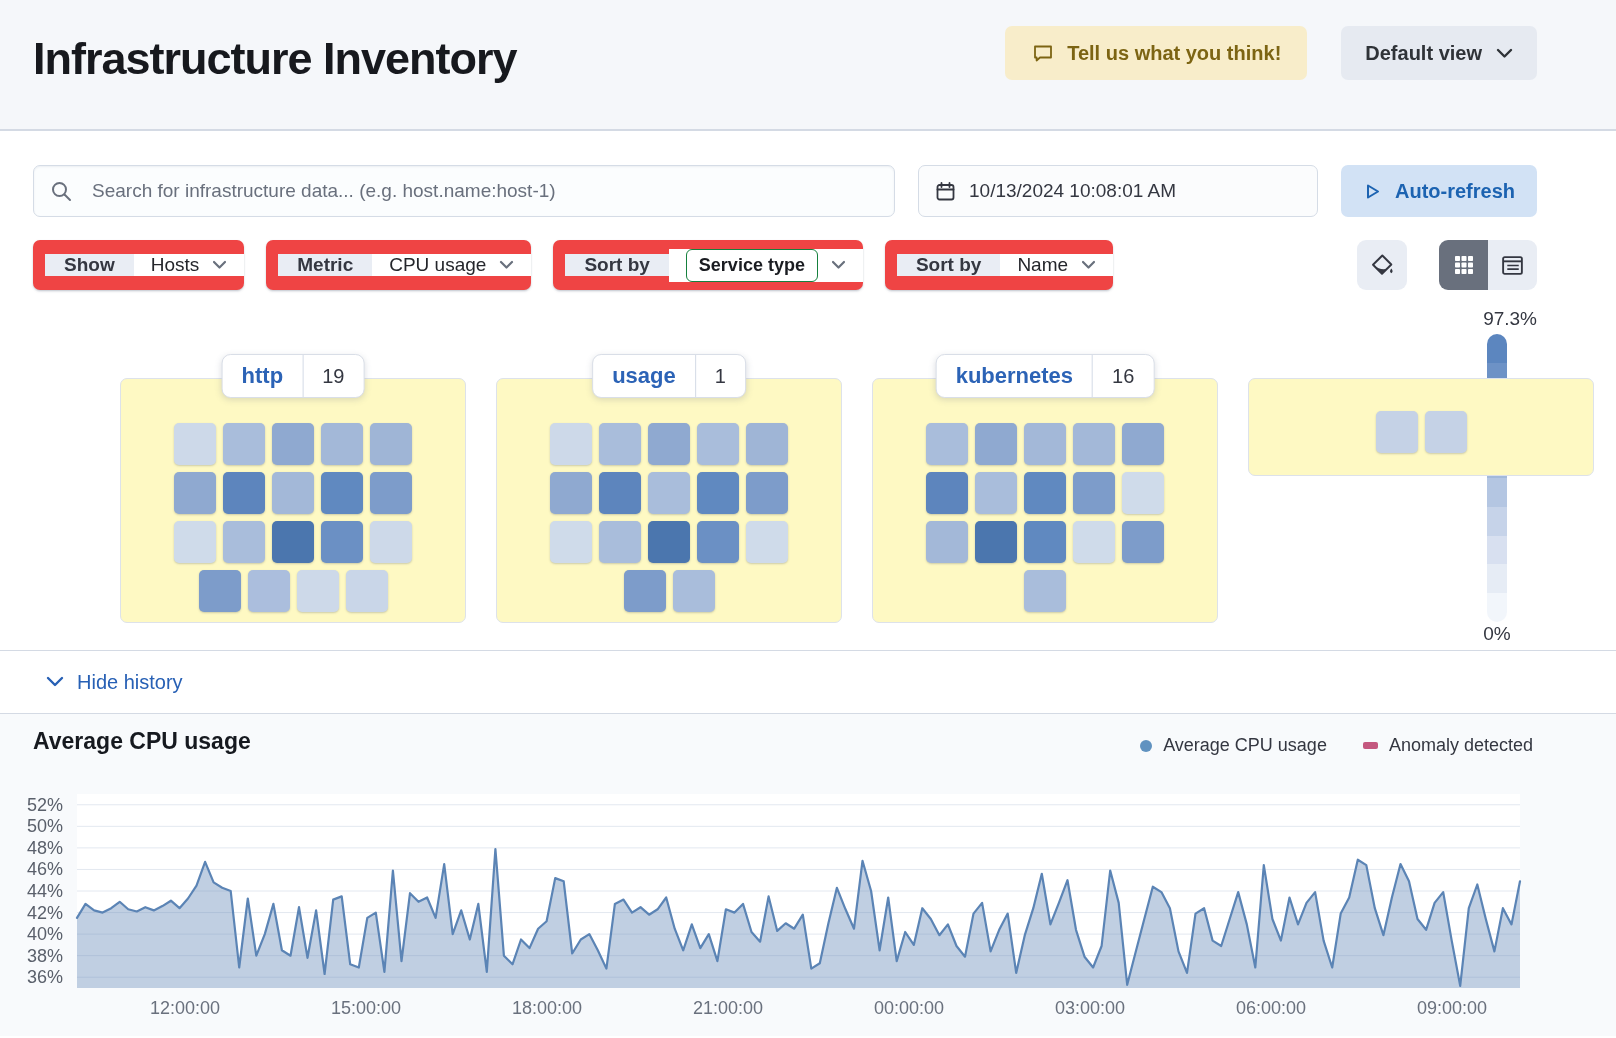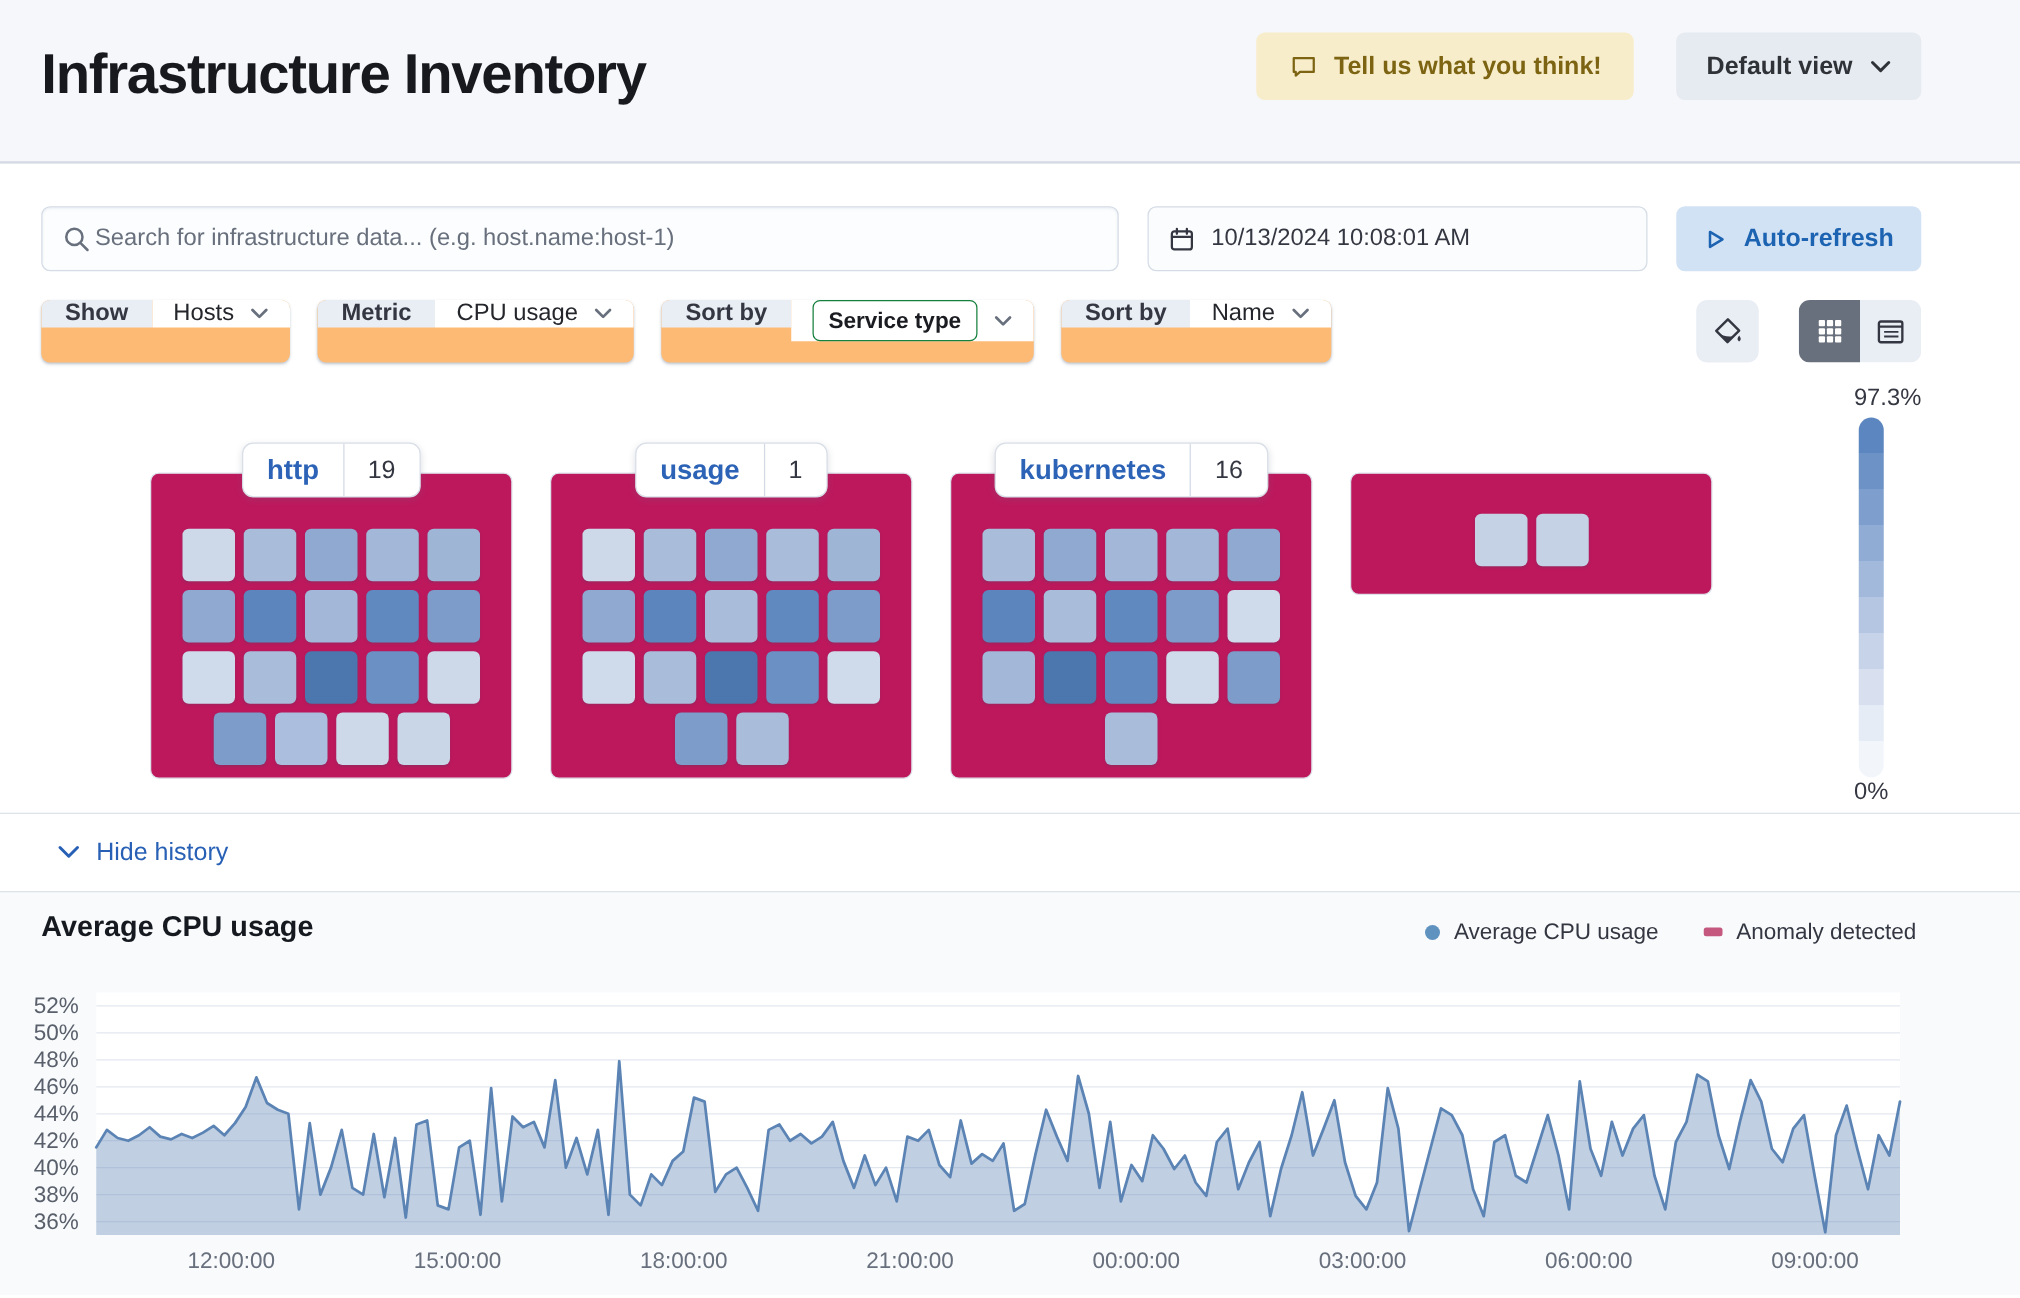--- a/index.html
+++ b/index.html
@@ -12,46 +12,46 @@
   .hdr-title { position:absolute; left:33px; top:33px; font-size:45px; font-weight:800; letter-spacing:-1px; color:#17191e; }
   .hdr-right { position:absolute; right:79px; top:26px; display:flex; gap:34px; height:54px; }
   .btn-feedback { display:flex; align-items:center; gap:12px; padding:0 26px; background:#f8edca; border:none; border-radius:7px; color:#7c6413; font-size:20px; font-weight:700; cursor:pointer; font-family:inherit; }
   .btn-view { display:flex; align-items:center; gap:14px; padding:0 24px; background:#e6eaf1; border:none; border-radius:7px; color:#2f3338; font-size:20px; font-weight:600; cursor:pointer; font-family:inherit; }
 
   
   .main { position:relative; height:519px; background:#fff; }
 
   .toolbar { position:absolute; top:34px; left:33px; display:flex; gap:23px; height:52px; }
   .search-box { display:flex; align-items:center; width:862px; background:#fbfdfe; border:1px solid #d5dce6; border-radius:7px; padding:0 16px; box-shadow:inset 0 1px 2px rgba(152,162,179,.15); }
-  .search-box input { flex:1; border:none; outline:none; background:transparent; font-size:19px; color:#343741; margin-left:4px; font-family:inherit; }
+  .search-box input { flex:1; border:none; outline:none; background:transparent; font-size:19px; color:#343741; margin-left:20px; font-family:inherit; }
   .search-box input::placeholder { color:#69707d; }
   .date-btn { display:flex; align-items:center; gap:13px; width:400px; background:#fbfcfd; border:1px solid #d5dce6; border-radius:7px; padding:0 16px; font-size:19px; color:#343741; cursor:pointer; font-family:inherit; }
   .refresh-btn { display:flex; align-items:center; justify-content:center; gap:13px; width:196px; background:#d2e2f5; border:none; border-radius:7px; font-size:20px; font-weight:700; color:#1c63b1; cursor:pointer; font-family:inherit; }
 
   .filters { position:absolute; top:109px; left:33px; display:flex; gap:22px; height:50px; }
-  .fgroup { display:flex; align-items:flex-start; border-radius:7px; overflow:hidden; box-shadow:0 1px 2px rgba(132,142,159,.35), 0 2px 3px -1px rgba(132,142,159,.25); background:#fdba74; }
+  .fgroup { display:flex; align-items:center; border-radius:7px; overflow:hidden; box-shadow:0 1px 2px rgba(132,142,159,.35), 0 2px 3px -1px rgba(132,142,159,.25); background:#ef4444;padding-left:12px; }
   .flabel { display:flex; align-items:center; padding:0 19px; background:#e9edf4; font-size:19px; font-weight:700; color:#343741; }
   .fctrl { display:flex; align-items:center; gap:13px; padding:0 17px; background:#fff; font-size:19px; color:#24262b; cursor:pointer; border:none; font-family:inherit; }
   .fctrl .pill { border:1px solid #15803d; border-radius:6px; padding:5px 12px; font-weight:600; font-size:18px; color:#1a1c21; }
 
   .icon-tools { position:absolute; top:109px; right:79px; display:flex; align-items:center; }
   .paint-btn { width:50px; height:50px; background:#e9edf4; border:none; border-radius:9px; display:flex; align-items:center; justify-content:center; cursor:pointer; margin-right:32px; }
   .seg { display:flex; border-radius:9px; overflow:hidden; }
   .seg button { width:49px; height:50px; border:none; display:flex; align-items:center; justify-content:center; cursor:pointer; }
   .seg .on  { background:#69707d; }
   .seg .off { background:#e9edf4; }
 
   
   .scale-max { position:absolute; top:177px; right:79px; width:80px; text-align:right; font-size:19px; color:#343741; }
   .scale-bar { position:absolute; top:203px; right:109px; width:20px; height:288px; border-radius:10px; }
   .scale-min { position:absolute; top:492px; right:95px; width:48px; text-align:center; font-size:19px; color:#343741; }
 
   
   .cards { position:absolute; top:247px; left:120px; display:flex; gap:30px; align-items:flex-start; }
-  .card { position:relative; width:290px; background:#be185d; border:1px solid #dde2ea; border-radius:7px; }
+  .card { position:relative; width:346px; background:#fef9c3; border:1px solid #dde2ea; border-radius:7px; }
   .card.tall { height:245px; padding-top:44px; }
   .card.short { height:98px; padding-top:32px; }
   .badge { position:absolute; top:-25px; left:50%; transform:translateX(-50%); display:flex; align-items:stretch; background:#fff; border:1px solid #d9deе7; border:1px solid #d9dee7; border-radius:9px; box-shadow:0 2px 6px rgba(100,110,130,.22); cursor:pointer; }
   .badge-name { display:flex; align-items:center; padding:8px 19px; font-size:22px; font-weight:700; color:#2c63b6; }
   .badge-sep { width:1px; background:#d3dae6; }
   .badge-count { display:flex; align-items:center; padding:8px 19px; font-size:20px; color:#343741; }
   .tile-row { display:flex; justify-content:center; gap:7px; margin-bottom:7px; }
   .tile { width:42px; height:42px; border-radius:5px; box-shadow:0 1px 2px rgba(60,70,90,.25); cursor:pointer; }
 
   

